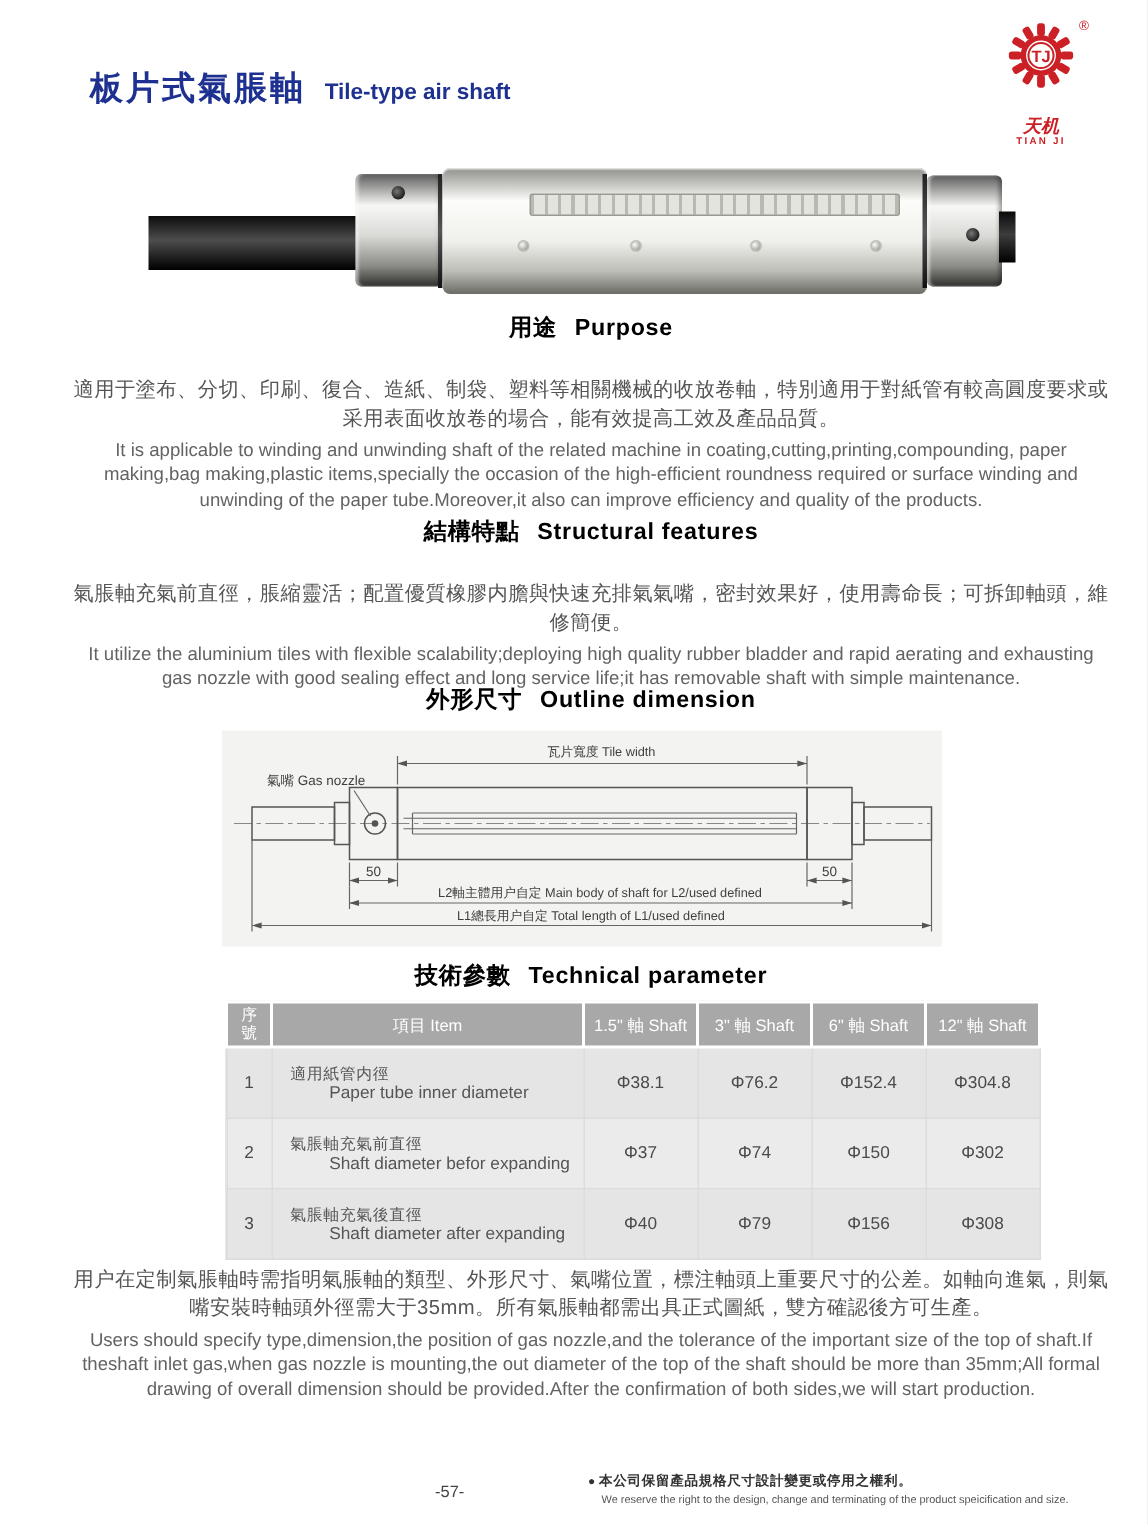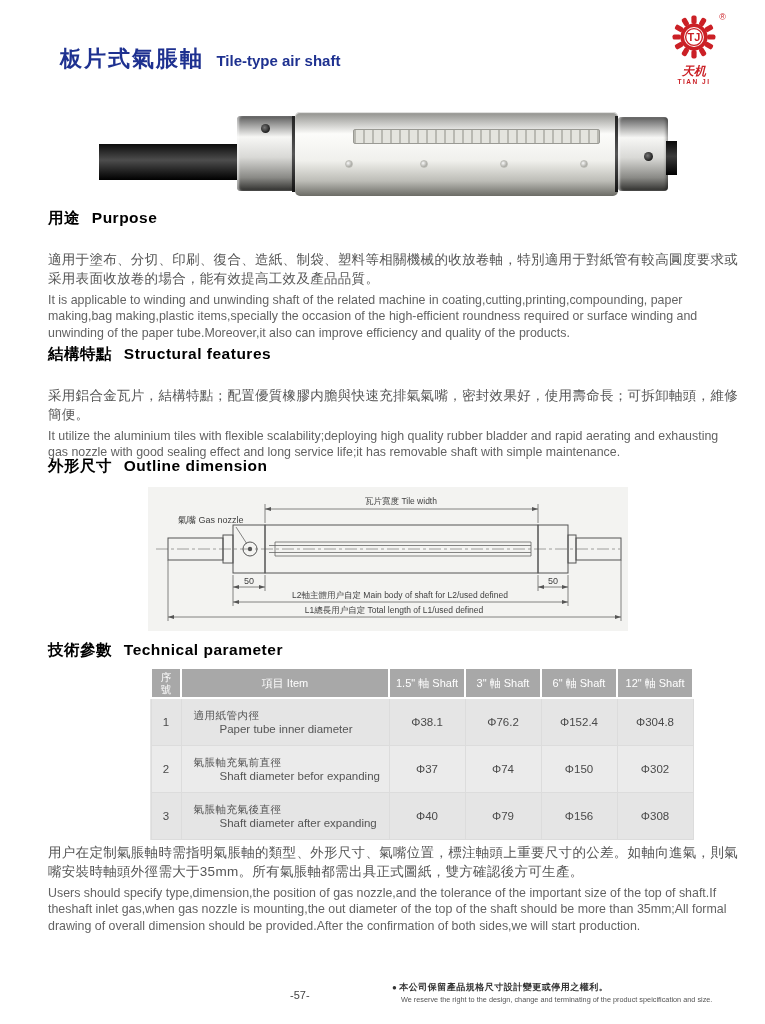--- a/index.html
+++ b/index.html
@@ -6,21 +6,21 @@
   .page{position:relative;width:765px;height:1024px;background:#ffffff;margin:0 auto;
         font-family:"Liberation Sans","DejaVu Sans",sans-serif;overflow:hidden;}
 
   
   .header-title{position:absolute;left:60px;top:44px;white-space:nowrap;}
   .title-zh{font-size:22px;font-weight:bold;color:#1e3190;letter-spacing:2px;}
   .title-en{font-size:15px;font-weight:bold;color:#1e3190;margin-left:8px;}
   .logo{position:absolute;left:664px;top:14px;width:60px;text-align:center;color:#cb2026;}
   .logo .reg{position:absolute;right:-2px;top:-2px;font-size:9px;color:#cb2026;}
   .logo-name-zh{font-family:"Liberation Serif","DejaVu Serif",serif;font-style:italic;
-                font-size:12px;font-weight:bold;line-height:1.1;margin-top:1px;}
+                font-size:12px;font-weight:bold;line-height:1.1;margin-top:13px;}
   .logo-name-en{font-size:6.5px;letter-spacing:1.5px;font-weight:bold;}
 
   
   .photo{position:absolute;left:97px;top:104px;width:580px;height:97px;}
   .ph-journal{position:absolute;left:2px;top:40px;width:140px;height:36px;
       background:linear-gradient(180deg,#0c0c0c,#4d4d4d 45%,#1b1b1b 80%,#000);}
   .ph-collar{position:absolute;top:12px;height:75px;border-radius:4px;
       background:linear-gradient(180deg,#5d5d5d,#f7f7f5 28%,#d9d9d6 55%,#8a8a86 82%,#2f2f2d);
       box-shadow:inset 2px 0 2px rgba(255,255,255,.5), inset -2px 0 3px rgba(0,0,0,.35);}
   .ph-collar.left{left:140px;width:58px;}
@@ -33,21 +33,21 @@
       background-image:repeating-linear-gradient(90deg,#b9b9b2 0 2px,#e4e4de 2px 9px);}
   .ph-hole{position:absolute;top:48px;width:6px;height:6px;border-radius:50%;
       background:radial-gradient(circle at 35% 35%,#fafafa,#a9a9a3 70%);border:1px solid #bdbdb7;}
   .ph-screw{position:absolute;width:9px;height:9px;border-radius:50%;
       background:radial-gradient(circle at 40% 40%,#777,#1d1d1d 70%);}
   .ph-nub{position:absolute;left:569px;top:37px;width:11px;height:34px;
       background:linear-gradient(180deg,#0a0a0a,#3c3c3c 45%,#000);}
   .ph-ring{position:absolute;top:12px;height:76px;width:3px;background:linear-gradient(180deg,#222,#555,#111);}
 
   
-  .section{position:absolute;left:48px;width:692px;}
+  .section{position:absolute;left:48px;width:692px;text-align:center;}
   .sec-heading{font-size:15.5px;font-weight:bold;color:#000;letter-spacing:.5px;}
   .sec-heading .en{margin-left:7px;}
   .body-zh{margin-top:21px;font-size:13.5px;color:#555;line-height:1.42;letter-spacing:.3px;}
   .body-en{margin-top:4px;font-size:12.4px;color:#636363;line-height:1.3;}
 
   
   .panel{position:absolute;left:148px;top:487px;width:480px;height:144px;background:#f3f3f1;}
   .panel svg{display:block;width:100%;height:100%;}
   .dl{fill:none;stroke:#555;stroke-width:1;}
   .dl2{fill:none;stroke:#666;stroke-width:.8;}
@@ -140,21 +140,21 @@
     </div>
     <div class="body-zh">適用于塗布、分切、印刷、復合、造紙、制袋、塑料等相關機械的收放卷軸，特別適用于對紙管有較高圓度要求或采用表面收放卷的場合，能有效提高工效及產品品質。</div>
     <div class="body-en">It is applicable to winding and unwinding shaft of the related machine in coating,cutting,printing,compounding, paper making,bag making,plastic items,specially the occasion of the high-efficient roundness required or surface winding and unwinding of the paper tube.Moreover,it also can improve efficiency and quality of the products.</div>
   </div>
 
   <div class="section" style="top:344px;">
     <div class="sec-heading">
       <span>結構特點</span>
       <span class="en">Structural features</span>
     </div>
-    <div class="body-zh">采用鋁合金瓦片，結構特點；配置優質橡膠内膽與快速充排氣氣嘴，密封效果好，使用壽命長；可拆卸軸頭，維修簡便。</div>
+    <div class="body-zh">氣脹軸充氣前直徑，脹縮靈活；配置優質橡膠内膽與快速充排氣氣嘴，密封效果好，使用壽命長；可拆卸軸頭，維修簡便。</div>
     <div class="body-en">It utilize the aluminium tiles with flexible scalability;deploying high quality rubber bladder and rapid aerating and exhausting gas nozzle with good sealing effect and long service life;it has removable shaft with simple maintenance.</div>
   </div>
 
   <div class="section" style="top:456px;">
     <div class="sec-heading">
       <span>外形尺寸</span>
       <span class="en">Outline dimension</span>
     </div>
   </div>
 

